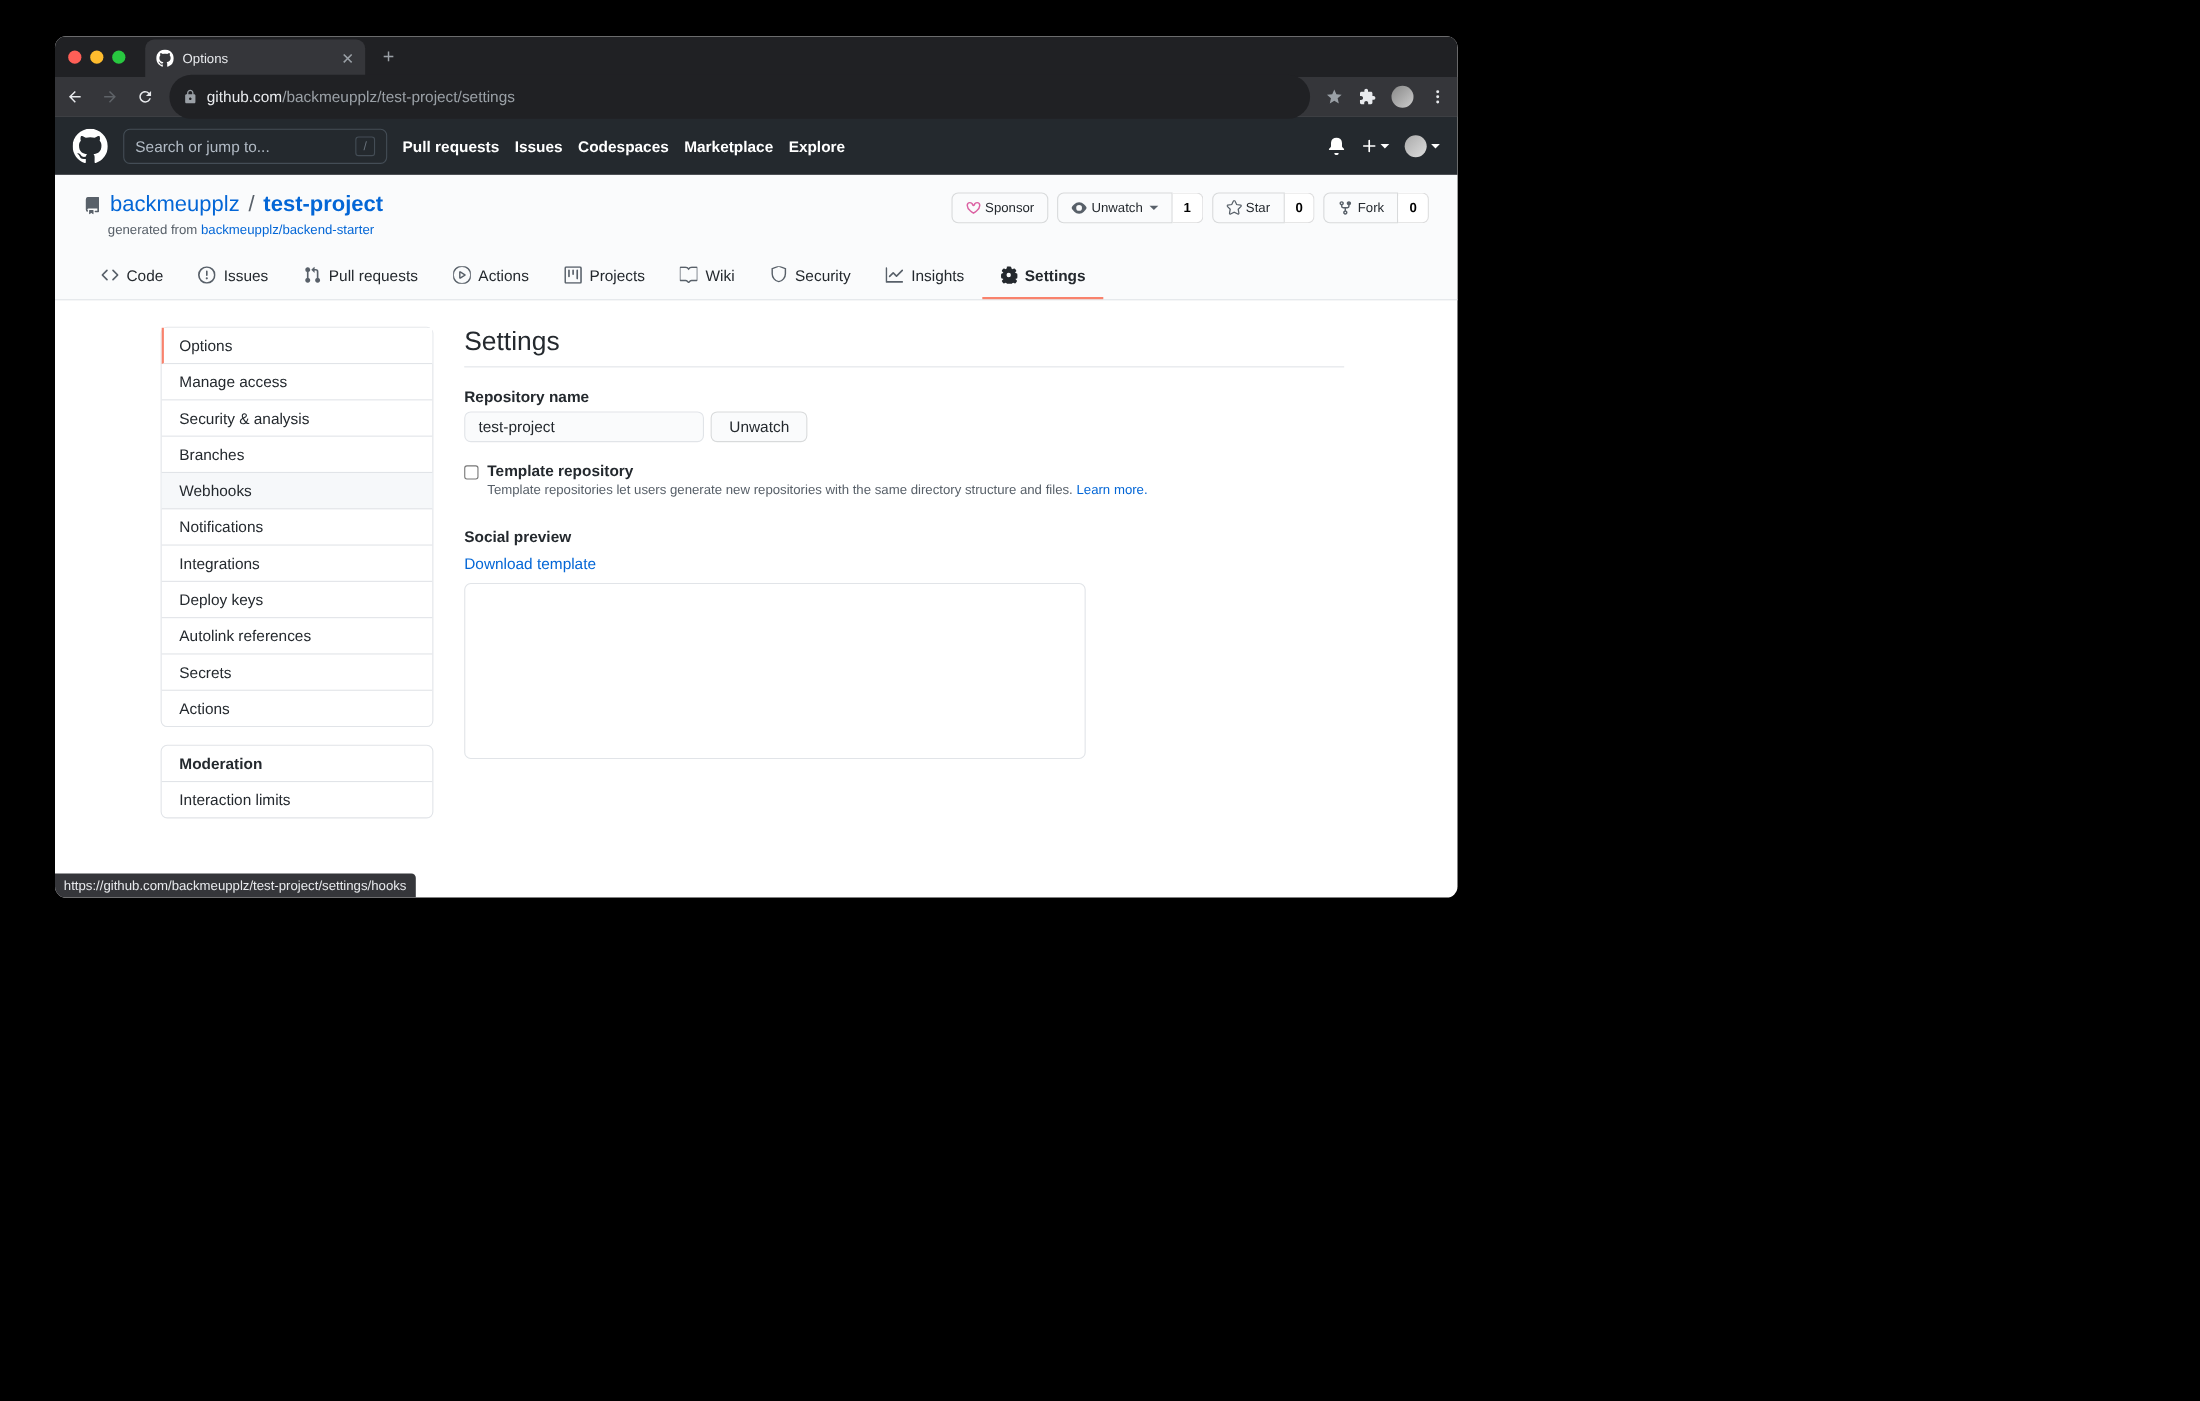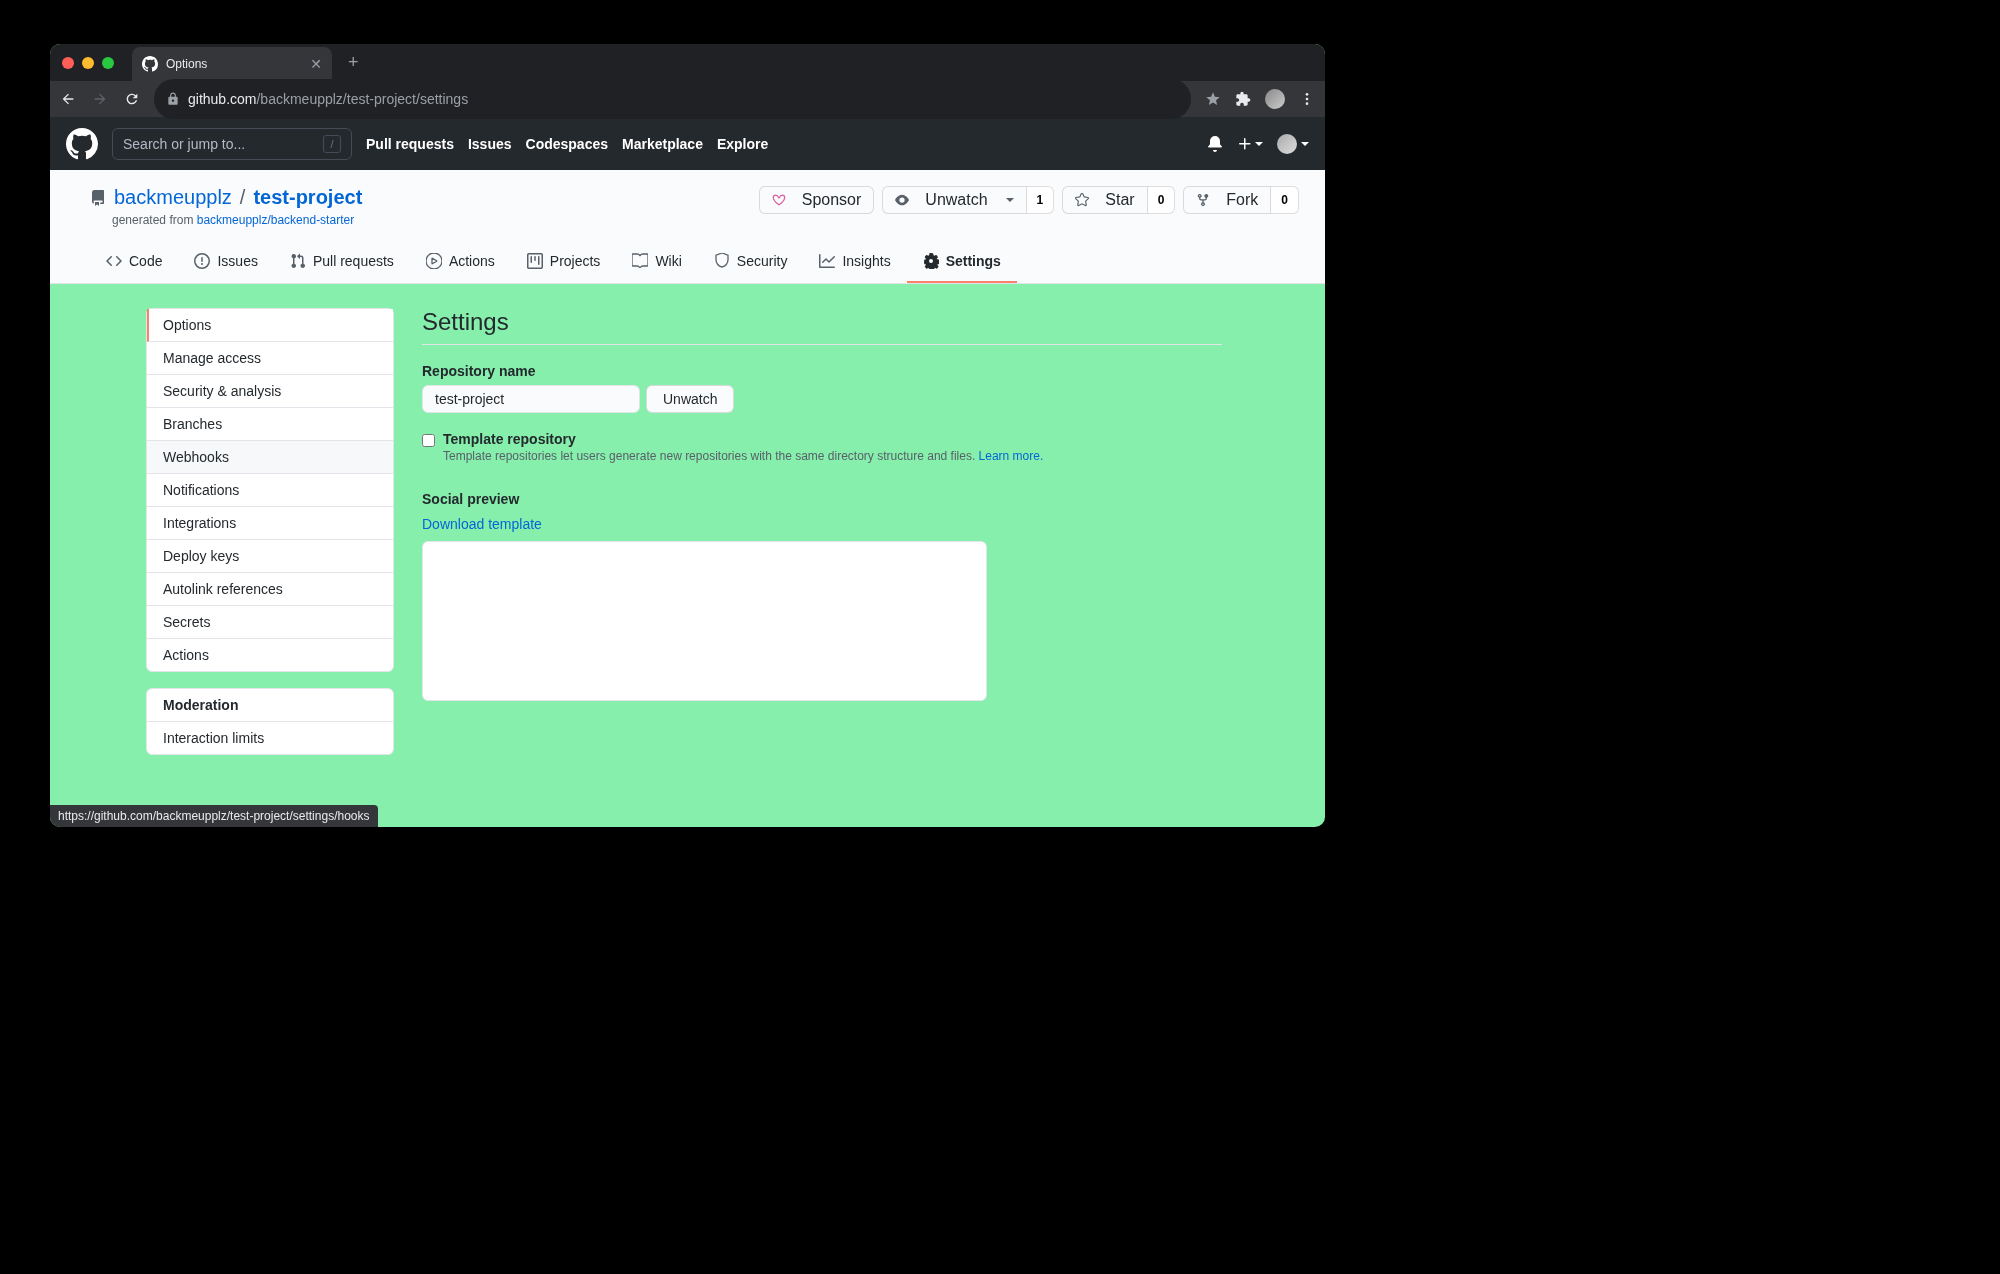--- a/index.html
+++ b/index.html
@@ -1,17 +1,17 @@
 <!DOCTYPE html>
 <html><head>
 <meta charset="utf-8">
 <style>
 * { margin: 0; padding: 0; box-sizing: border-box; font-family: -apple-system, BlinkMacSystemFont, "Segoe UI", Helvetica, Arial, sans-serif; }
 body { background: #000; width: 1374px; height: 873px; overflow: hidden; }
-.window { position: absolute; top: 44px; left: 50px; width: 1275px; height: 783px; background: #86efac; border-radius: 10px; overflow: hidden; box-shadow: 0 20px 60px rgba(0,0,0,0.5); }
+.window { position: absolute; top: 33px; left: 50px; width: 1275px; height: 783px; background: #ffffff; border-radius: 10px; overflow: hidden; box-shadow: 0 20px 60px rgba(0,0,0,0.5); }
 
 
 .browser-chrome { background: #202124; }
 .titlebar { height: 37px; display: flex; align-items: center; padding: 0 12px; gap: 8px; }
 .traffic-lights { display: flex; gap: 8px; margin-right: 10px; }
 .tl { width: 12px; height: 12px; border-radius: 50%; }
 .tl-close { background: #ff5f57; }
 .tl-min { background: #febc2e; }
 .tl-max { background: #28c840; }
 .tab { display: flex; align-items: center; background: #35363a; border-radius: 8px 8px 0 0; padding: 0 10px; height: 34px; margin-top: 3px; gap: 8px; width: 200px; }
@@ -46,33 +46,33 @@
 .gh-search-slash { border: 1px solid #444d56; border-radius: 3px; width: 18px; height: 18px; display: flex; align-items: center; justify-content: center; font-size: 11px; color:#6a737d; }
 .gh-nav { display: flex; gap: 14px; }
 .gh-nav a { color: #fff; font-size: 14px; font-weight: 600; text-decoration: none; cursor: pointer; }
 .gh-header-right { margin-left: auto; display: flex; align-items: center; gap: 14px; color: #fff; }
 .gh-header-right svg { width: 16px; height: 16px; fill: #fff; cursor: pointer; }
 .gh-plus { display: flex; align-items: center; gap: 2px; cursor:pointer; }
 .gh-caret { width:0; height:0; border-left:4px solid transparent; border-right:4px solid transparent; border-top:4px solid #fff; }
 .gh-avatar { width: 20px; height: 20px; border-radius: 50%; background: linear-gradient(135deg,#aaa,#ddd); display:flex; align-items:center; gap:4px; }
 
 
-.repohead { background: #fafbfc; border-bottom: 1px solid #e1e4e8; padding: 16px 26px 0 40px; }
+.repohead { background: #fafbfc; border-bottom: 1px solid #e1e4e8; padding: 16px 26px 0 26px; }
 .repohead-top { display: flex; align-items: flex-start; }
 .repo-title { display: flex; align-items: center; gap: 8px; font-size: 20px; }
 .repo-title svg { width: 16px; height: 16px; fill: #586069; }
 .repo-title a { color: #0366d6; text-decoration: none; cursor: pointer; }
 .repo-title .owner { font-weight: 400; }
 .repo-title .name { font-weight: 600; }
 .repo-title .sep { color: #586069; }
 .repo-subtitle { font-size: 12px; color: #586069; margin-top: 4px; margin-left: 22px; }
 .repo-subtitle a { color: #0366d6; text-decoration: none; }
 .repo-actions { margin-left: auto; display: flex; gap: 8px; }
 .btn-group { display: flex; }
-.btn { background: #fafbfc; border: 1px solid rgba(27,31,35,0.15); border-radius: 6px; padding: 3px 12px; font-size: 16px; font-weight: 500; cursor: pointer; display: flex; align-items: center; gap: 16px; color: #24292e; height: 28px; }
+.btn { background: #fafbfc; border: 1px solid rgba(27,31,35,0.15); border-radius: 6px; padding: 3px 12px; font-size: 12px; font-weight: 500; cursor: pointer; display: flex; align-items: center; gap: 4px; color: #24292e; height: 28px; }
 .btn svg { width: 14px; height: 14px; fill: #586069; }
 .btn.heart svg { fill: none; stroke: #db61a2; stroke-width:1.5; }
 .btn-group .btn:first-child { border-radius: 6px 0 0 6px; }
 .btn-group .count { border: 1px solid rgba(27,31,35,0.15); border-left: none; border-radius: 0 6px 6px 0; background: #fff; font-size: 12px; font-weight: 600; padding: 3px 10px; height: 28px; display:flex; align-items:center; }
 .btn .caret { width:0; height:0; border-left:4px solid transparent; border-right:4px solid transparent; border-top:4px solid #586069; margin-left:2px; }
 
 
 .reponav { display: flex; margin-top: 18px; gap: 0; }
 .reponav-item { display: flex; align-items: center; gap: 7px; padding: 8px 16px 12px 16px; font-size: 14px; color: #24292e; cursor: pointer; border-bottom: 2px solid transparent; }
 .reponav-item svg { width: 16px; height: 16px; fill: #586069; }

